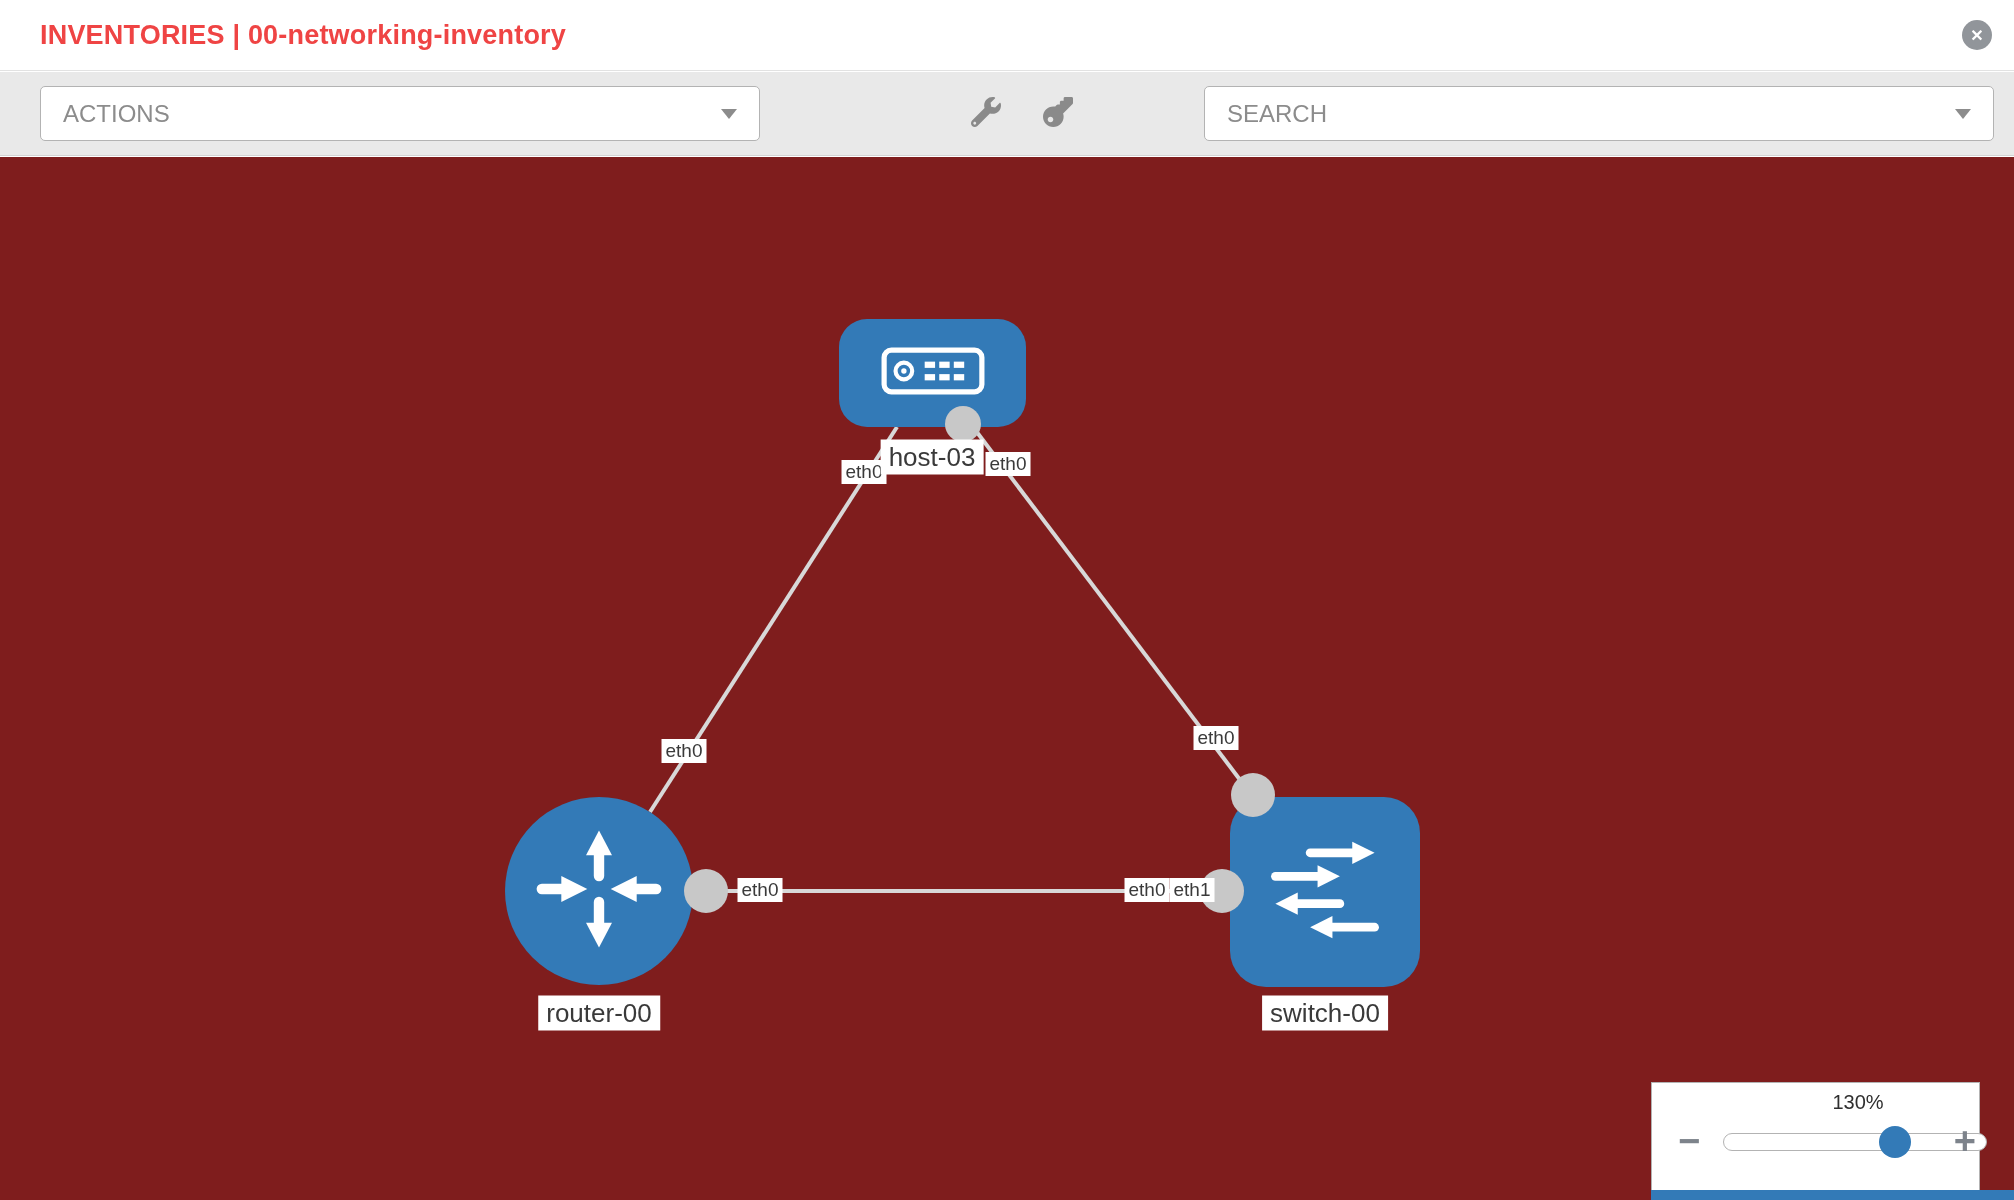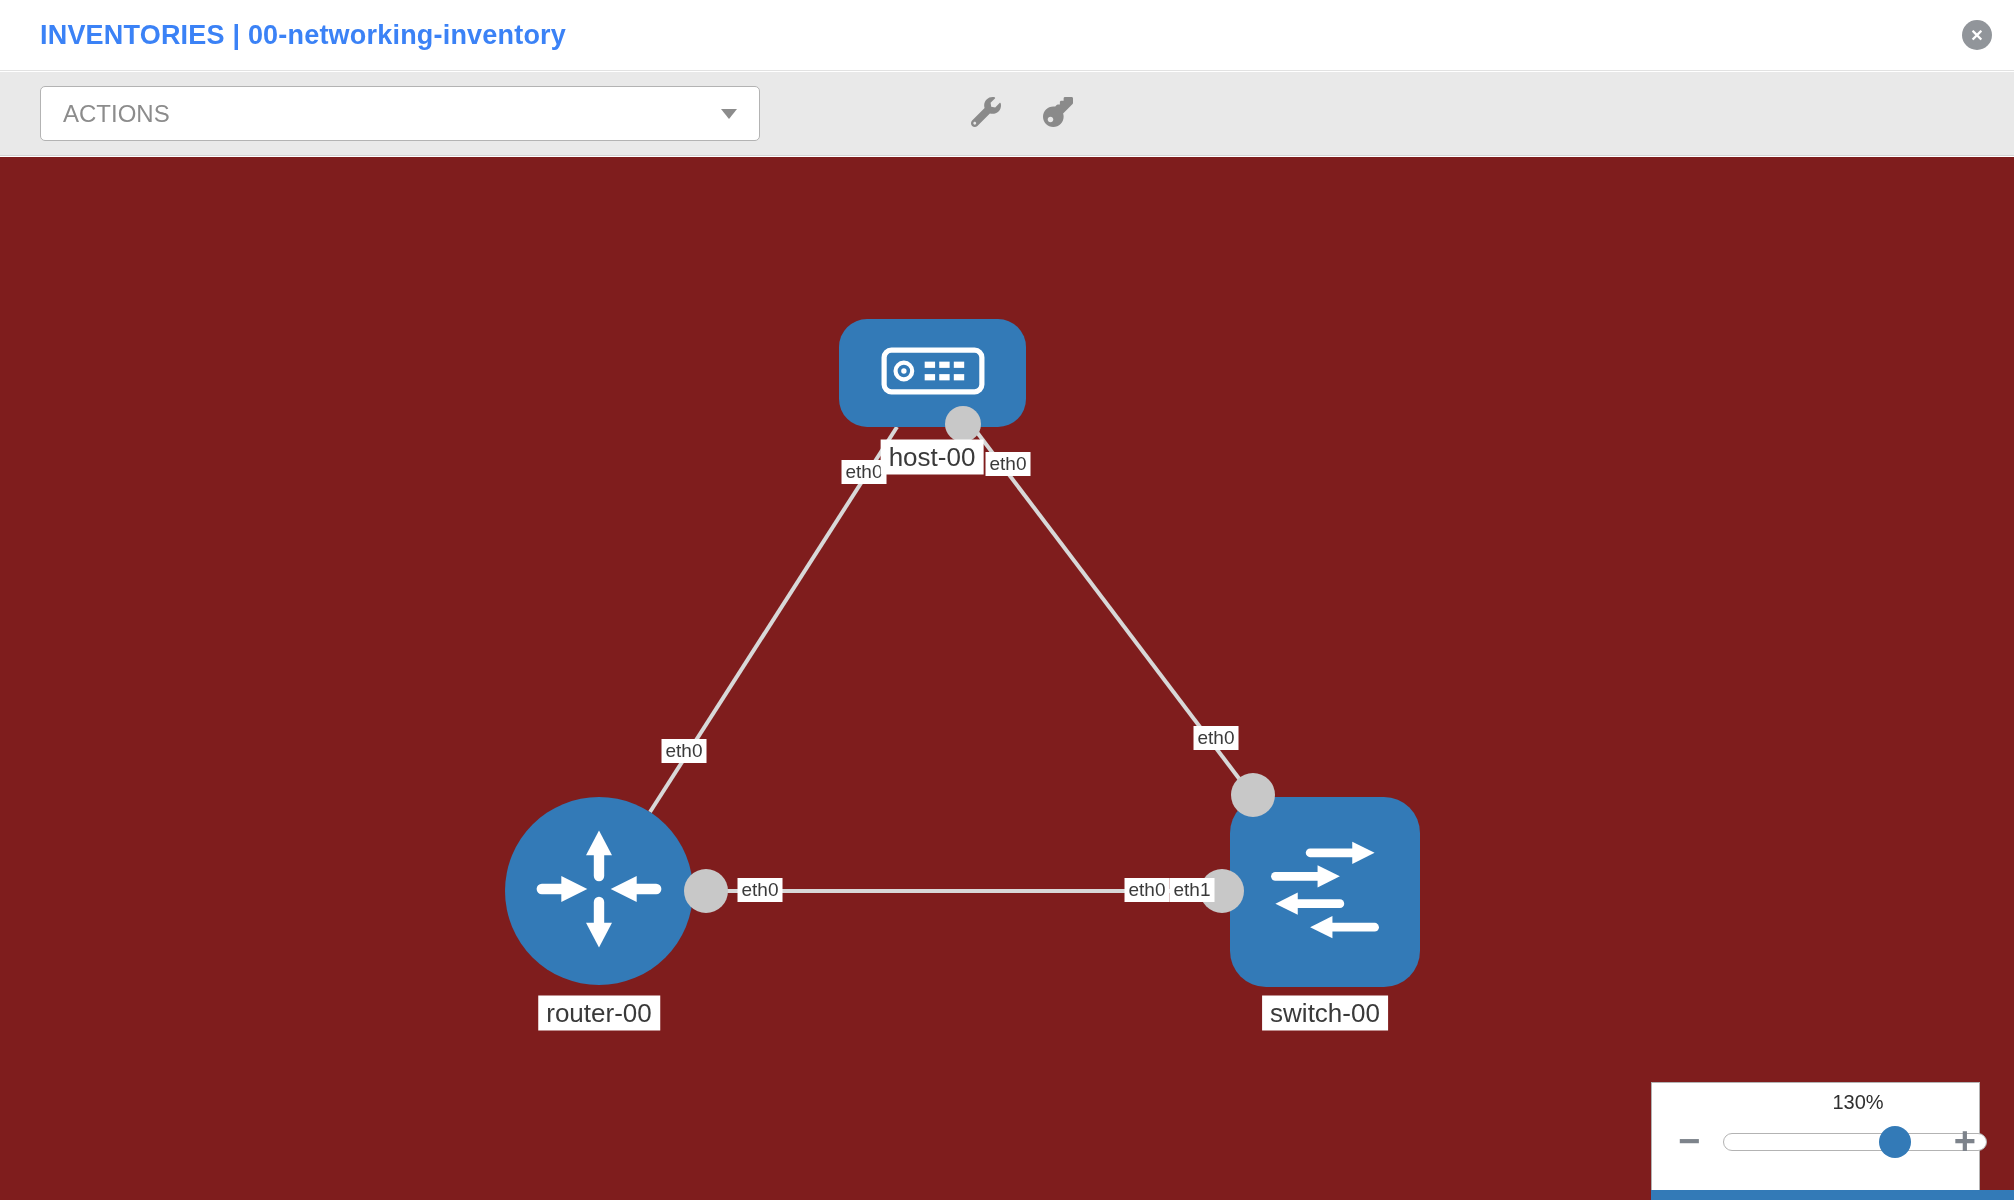--- a/index.html
+++ b/index.html
@@ -4,21 +4,21 @@
 <style>
   * { box-sizing: border-box; margin: 0; padding: 0; }
   html, body { background: #ffffff; }
   body { font-family: "Liberation Sans", sans-serif; }
 
   .page { position: relative; width: 2014px; height: 1200px; background: #ffffff; overflow: hidden; }
 
   
   .header { position: absolute; top: 0; left: 0; width: 100%; height: 71px; background: #ffffff;
             border-bottom: 1px solid #e2e2e2; display: flex; align-items: center; padding: 0 22px 0 40px; }
-  .title { font-size: 27px; font-weight: bold; color: #3b82f6; letter-spacing: .2px; }
+  .title { font-size: 27px; font-weight: bold; color: #ef4444; letter-spacing: .2px; }
   .close-btn { margin-left: auto; width: 30px; height: 30px; border-radius: 50%; background: #91959a;
                color: #fff; display: flex; align-items: center; justify-content: center;
                font-size: 16px; font-weight: bold; cursor: pointer; }
 
   
   .toolbar { position: absolute; top: 72px; left: 0; width: 100%; height: 84px; background: #e9e9e9;
              border-bottom: 1px solid #d3d3d3; display: flex; align-items: center; padding: 0 20px 0 40px; }
   .select { height: 55px; background: #ffffff; border: 1px solid #b3b3b3; border-radius: 5px;
             display: flex; align-items: center; padding: 0 22px; color: #8c8c8c; font-size: 24px; cursor: pointer; }
   .select .caret { margin-left: auto; width: 0; height: 0; border-left: 8px solid transparent;
@@ -104,20 +104,24 @@
     <div class="tool-icon key">
       <span>
         <svg viewBox="0 0 512 512" width="30" height="30">
             <g transform="rotate(180 256 256)">
               <path fill="#8a8a8a" d="M512 176.001C512 273.203 433.202 352 336 352c-11.22 0-22.19-1.062-32.827-3.069l-24.012 27.014A23.999 23.999 0 0 1 261.223 384H224v40c0 13.255-10.745 24-24 24h-40v40c0 13.255-10.745 24-24 24H24c-13.255 0-24-10.745-24-24v-78.059c0-6.365 2.529-12.47 7.029-16.971l161.802-161.802C163.108 213.814 160 195.271 160 176 160 78.798 238.797.001 335.999 0 433.488-.001 512 78.511 512 176.001zM336 128c0 26.51 21.49 48 48 48s48-21.49 48-48-21.49-48-48-48-48 21.49-48 48z"></path>
             </g>
           </svg>
       </span>
     </div>
 
+    <div class="select select-search">
+      <span>SEARCH</span>
+      <span class="caret"></span>
+    </div>
   </div>
 
   <div class="canvas">
 
     <svg class="links" width="2014" height="1043">
       <line x1="897" y1="270" x2="650" y2="655" stroke="#d8d8d8" stroke-width="4"></line>
       <line x1="973" y1="270" x2="1253" y2="640" stroke="#d8d8d8" stroke-width="4"></line>
       <line x1="693" y1="734" x2="1230" y2="734" stroke="#d8d8d8" stroke-width="4"></line>
     </svg>
 
@@ -183,21 +187,21 @@
     <div class="port port-switch-top"></div>
 
     <div class="iface-label if-a-host">eth0</div>
     <div class="iface-label if-b-host">eth0</div>
     <div class="iface-label if-a-router">eth0</div>
     <div class="iface-label if-b-switch">eth0</div>
     <div class="iface-label if-c-router">eth0</div>
     <div class="iface-label if-c-switch-a">eth0</div>
     <div class="iface-label if-c-switch-b">eth1</div>
 
-    <div class="node-label label-host">host-00</div>
+    <div class="node-label label-host">host-03</div>
     <div class="node-label label-router">router-00</div>
     <div class="node-label label-switch">switch-00</div>
   </div>
 
   <div class="zoom-panel">
     <div class="zoom-level">130%</div>
     <div class="zoom-minus">
       <span>−</span>
     </div>
     <div class="zoom-track"></div>

